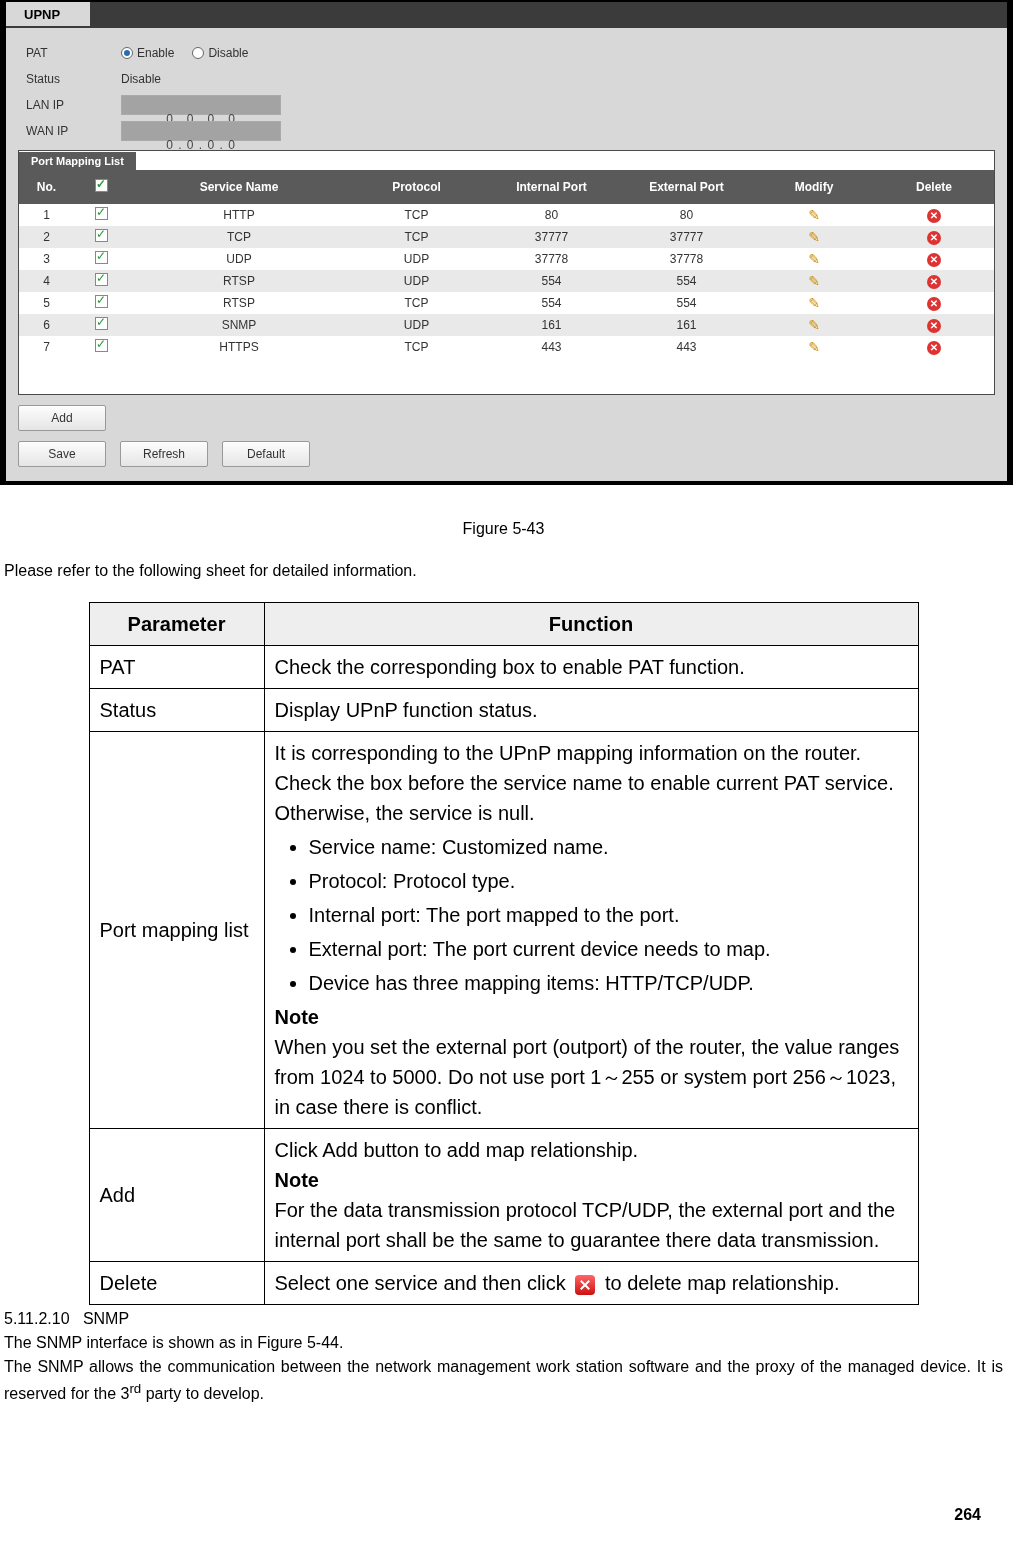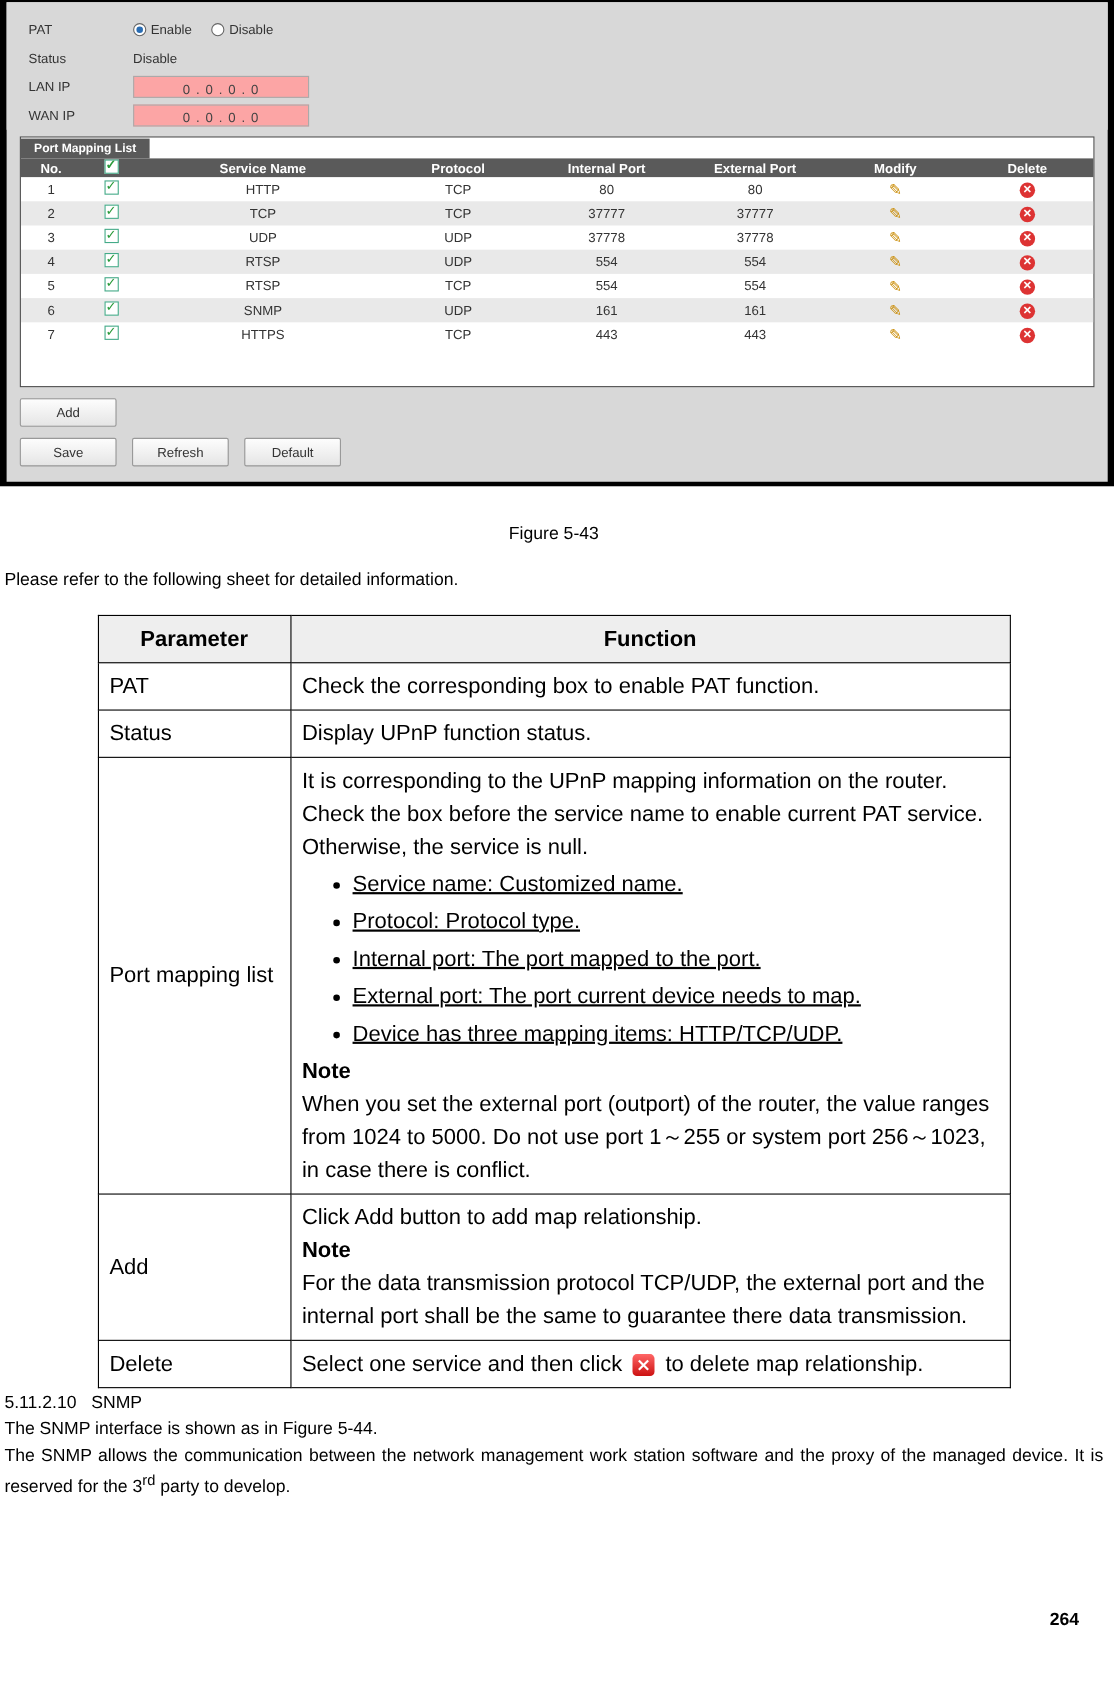--- a/index.html
+++ b/index.html
@@ -41,38 +41,38 @@
 .radio {
   width: 12px; height: 12px; border: 1px solid #666; border-radius: 50%;
   display: inline-block; vertical-align: middle; margin-right: 4px; background: #fff;
 }
 .radio.checked::after {
   content: ""; display: block; width: 6px; height: 6px; border-radius: 50%;
   background: #2a6db3; margin: 2px;
 }
 .radio-label { margin-right: 18px; font-size: 12px; vertical-align: middle; }
 .ip-box {
-  background: #fca5a5; border: 1px solid #aaa; width: 160px; height: 20px;
-  font-size: 12px; text-align: center; letter-spacing: 1px; padding-top: 4px;
+  background: #a3a3a3; border: 1px solid #aaa; width: 160px; height: 20px;
+  font-size: 12px; text-align: center; letter-spacing: 1px; padding-top: 16px;
   color: #444;
 }
 
 
 .pml-wrap {
   margin: 6px 12px 0 12px;
   border: 1px solid #4a4a4a;
   background: #fff;
 }
 .pml-caption {
   background: #5a5a5a; color: #fff; font-size: 11px; font-weight: bold;
   display: inline-block; padding: 3px 12px;
 }
 .pml-head {
   background: #5a5a5a; color: #fff; font-size: 12px; font-weight: bold;
-  display: flex; height: 17px; align-items: center; text-align: center;
+  display: flex; height: 34px; align-items: center; text-align: center;
 }
 .pml-head > div, .pml-row > div { text-align: center; }
 .col-no { width: 55px; }
 .col-chk { width: 55px; }
 .col-svc { width: 220px; }
 .col-proto { width: 135px; }
 .col-int { width: 135px; }
 .col-ext { width: 135px; }
 .col-mod { width: 120px; }
 .col-del { flex: 1; }
@@ -116,21 +116,21 @@
 
 .param-table {
   border-collapse: collapse; margin: 0 auto 0 auto; width: 830px;
 }
 .param-table td, .param-table th {
   border: 1px solid #000; padding: 6px 10px; vertical-align: top; font-size: 20px;
 }
 .param-table th { font-weight: bold; background: #eee; text-align: center; }
 .param-table .pcol { width: 175px; vertical-align: middle;}
 .param-table ul { padding-left: 30px; margin: 4px 0; }
-.param-table li { list-style-type: disc; margin: 4px 16px; text-decoration: underline; }
+.param-table li { list-style-type: disc; margin: 4px 4px; }
 .note-b { font-weight: bold; }
 .inline-del {
   width: 20px; height: 20px; border-radius: 4px; background: linear-gradient(#ff6666,#cc1111);
   display: inline-block; vertical-align: middle; position: relative; margin: 0 4px;
 }
 .inline-del::before, .inline-del::after {
   content: ""; position: absolute; width: 12px; height: 2px; background: #fff;
   top: 9px; left: 4px;
 }
 .inline-del::before { transform: rotate(45deg); }
@@ -138,20 +138,23 @@
 
 .section-h { margin-top: 2px; }
 .page-num { text-align: right; padding: 60px 32px 24px 0; font-size: 16px; font-weight: bold; }
 </style>
 </head>
 <body>
 
 <div class="page">
 
   <div class="app-shell">
+    <div class="top-bar">
+      <span class="tab">UPNP</span>
+    </div>
 
     <div class="config-zone">
       <div class="cfg-row">
         <span class="cfg-label">PAT</span>
         <span class="radio checked"></span>
         <span class="radio-label">Enable</span>
         <span class="radio"></span>
         <span class="radio-label">Disable</span>
       </div>
       <div class="cfg-row">

